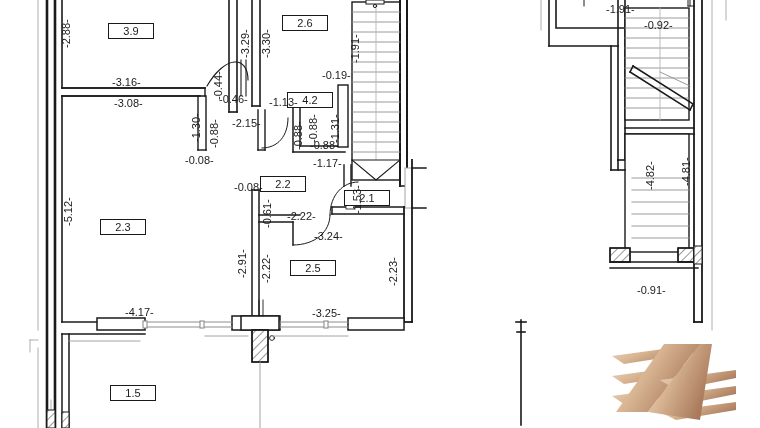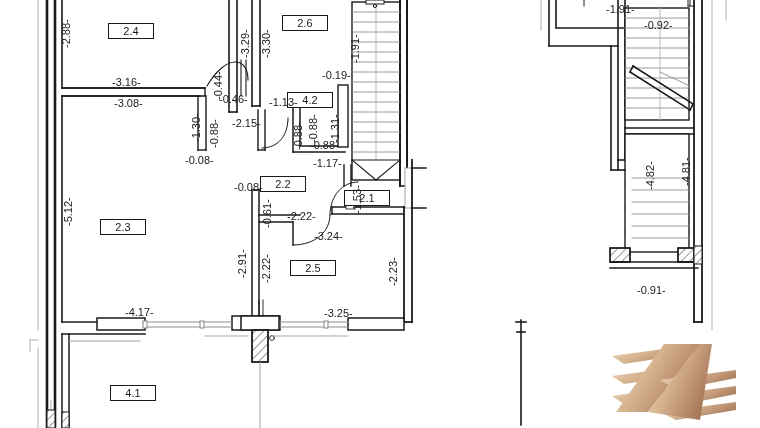--- a/index.html
+++ b/index.html
@@ -360,28 +360,28 @@
       <path d="M664 344 L700 344 L648 412 L616 412 Z" fill="url(#wmgrad)"></path>
       <path d="M660 380 L736 370 L736 378 L676 390 Z" fill="url(#wmgrad)"></path>
       <path d="M660 396 L736 386 L736 394 L676 406 Z" fill="url(#wmgrad)"></path>
       <path d="M660 412 L736 402 L736 410 L676 420 Z" fill="url(#wmgrad)"></path>
       <path d="M648 412 L700 344 L712 344 L700 420 Z" fill="url(#wmgrad)"></path>
     </g>
   </svg>
 
   <div class="dim-layer">
 
-    <div class="roomtag" style="left:108px;top:23px;">2.4</div>
+    <div class="roomtag" style="left:108px;top:23px;">3.9</div>
     <div class="roomtag" style="left:282px;top:15px;">2.6</div>
     <div class="roomtag" style="left:287px;top:92px;">4.2</div>
     <div class="roomtag" style="left:260px;top:176px;">2.2</div>
     <div class="roomtag" style="left:344px;top:190px;">2.1</div>
     <div class="roomtag" style="left:100px;top:219px;">2.3</div>
     <div class="roomtag" style="left:290px;top:260px;">2.5</div>
-    <div class="roomtag" style="left:110px;top:385px;">4.1</div>
+    <div class="roomtag" style="left:110px;top:385px;">1.5</div>
 
     <div class="dim v" style="left:61px;top:48px;">-2.88-</div>
     <div class="dim" style="left:112px;top:77px;">-3.16-</div>
     <div class="dim" style="left:114px;top:98px;">-3.08-</div>
     <div class="dim v" style="left:213px;top:100px;">-0.44-</div>
     <div class="dim" style="left:219px;top:94px;">-0.46-</div>
     <div class="dim v" style="left:191px;top:142px;">-1.30-</div>
     <div class="dim v" style="left:209px;top:148px;">-0.88-</div>
     <div class="dim" style="left:185px;top:155px;">-0.08-</div>
     <div class="dim v" style="left:240px;top:58px;">-3.29-</div>
@@ -398,21 +398,21 @@
     <div class="dim v" style="left:352px;top:214px;">-1.53-</div>
     <div class="dim v" style="left:63px;top:226px;">-5.12-</div>
     <div class="dim" style="left:234px;top:182px;">-0.08-</div>
     <div class="dim v" style="left:262px;top:228px;">-0.61-</div>
     <div class="dim" style="left:287px;top:211px;">-2.22-</div>
     <div class="dim" style="left:314px;top:231px;">-3.24-</div>
     <div class="dim v" style="left:237px;top:278px;">-2.91-</div>
     <div class="dim v" style="left:261px;top:283px;">-2.22-</div>
     <div class="dim v" style="left:388px;top:286px;">-2.23-</div>
     <div class="dim" style="left:125px;top:307px;">-4.17-</div>
-    <div class="dim" style="left:312px;top:308px;margin-left:12px;">-3.25-</div>
+    <div class="dim" style="left:312px;top:308px;">-3.25-</div>
 
     <div class="dim" style="left:606px;top:4px;">-1.91-</div>
     <div class="dim" style="left:644px;top:20px;">-0.92-</div>
     <div class="dim v" style="left:645px;top:190px;">-4.82-</div>
     <div class="dim v" style="left:681px;top:186px;">-4.81-</div>
     <div class="dim" style="left:637px;top:285px;">-0.91-</div>
   </div>
 
 </div>
 

